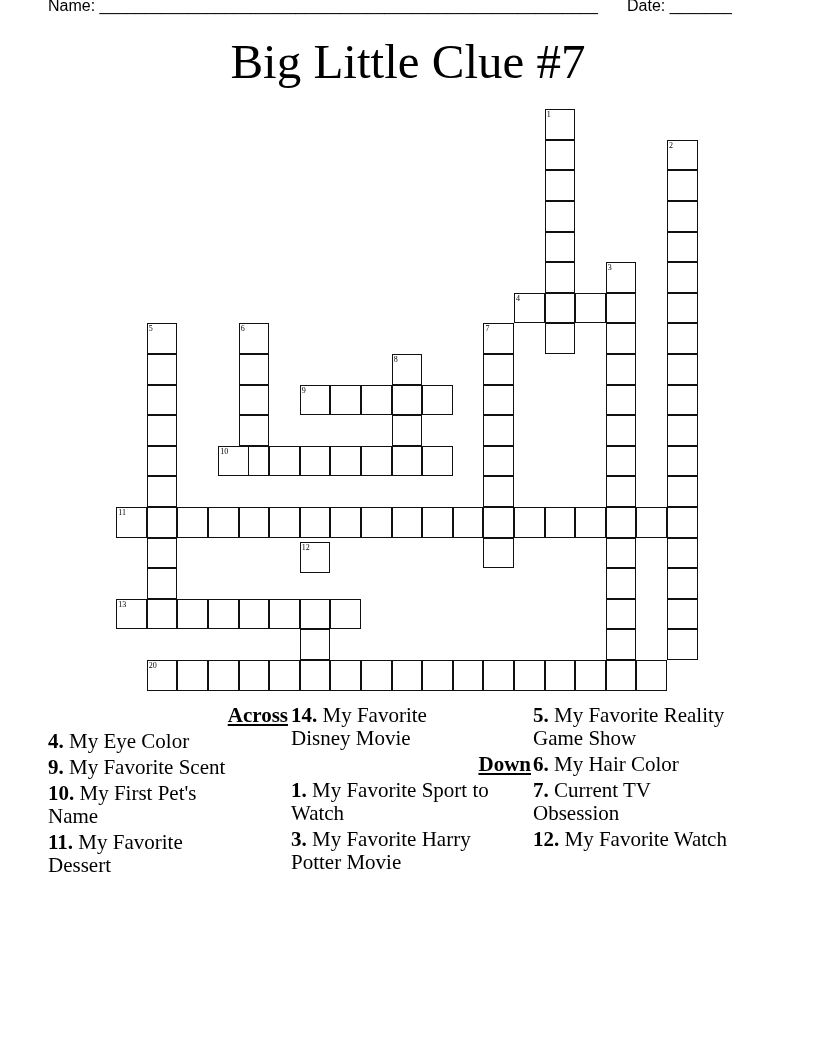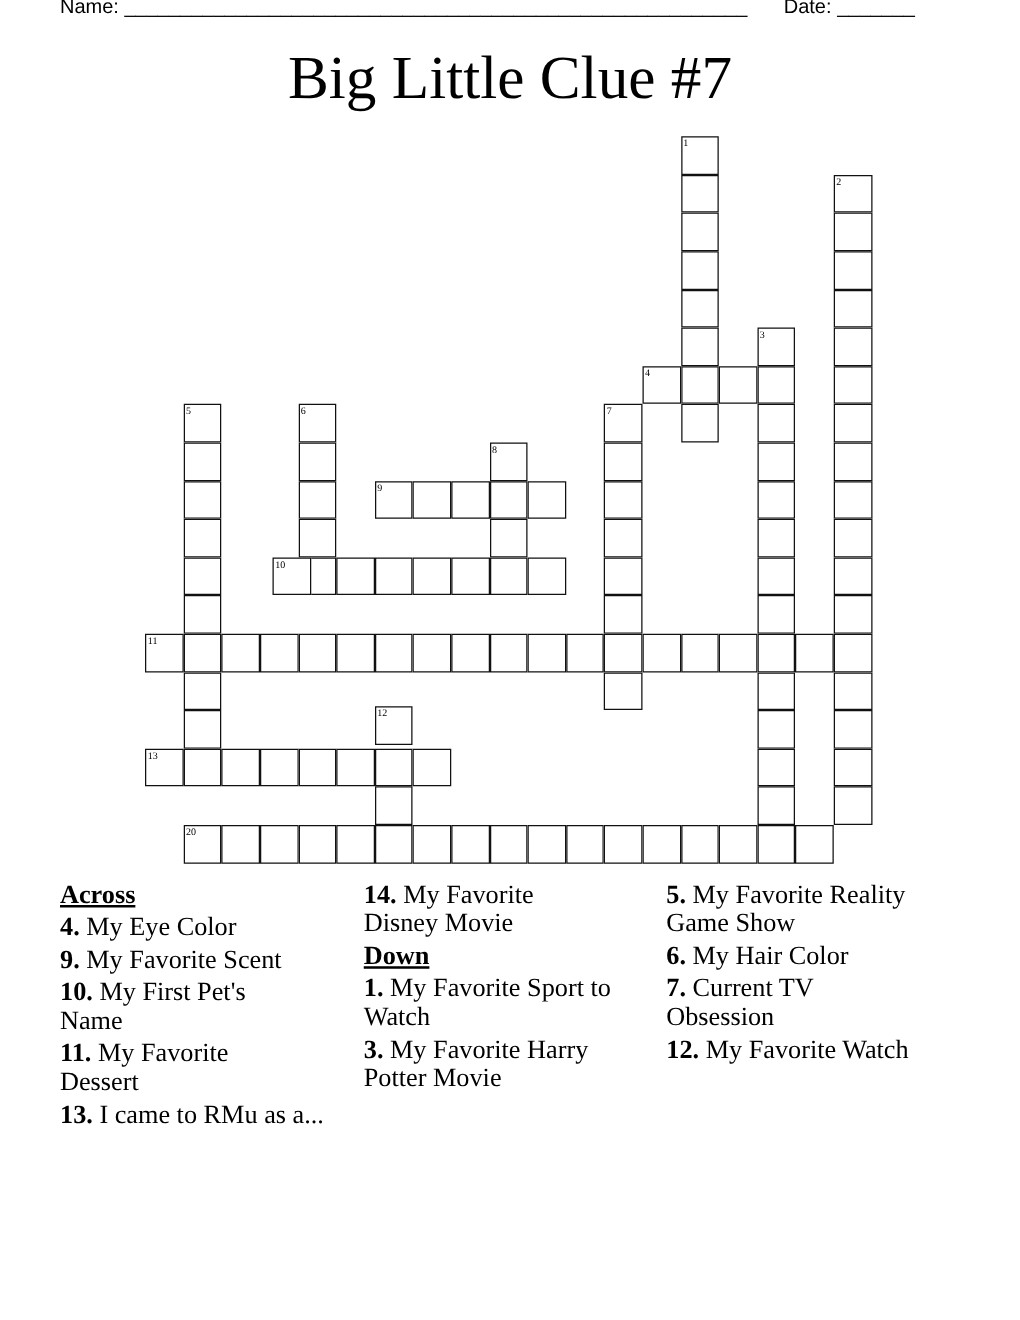--- a/index.html
+++ b/index.html
@@ -3,21 +3,21 @@
 <meta charset="utf-8">
 <style>
   html,body{margin:0;padding:0;background:#fff;}
   body{width:816px;height:1056px;position:relative;overflow:hidden;font-family:"Liberation Serif",serif;color:#000;}
   .hdr{position:absolute;top:-3px;font-family:"Liberation Sans",sans-serif;font-size:16px;}
   .title{position:absolute;top:33px;left:0;width:816px;text-align:center;font-size:49px;font-family:"Liberation Serif",serif;}
   #grid{position:absolute;left:0;top:0;width:816px;height:700px;}
   .cell{position:absolute;width:30.6px;height:30.6px;box-sizing:border-box;border:1.5px solid #111;background:#fff;margin-left:-0.75px;margin-top:-0.75px;}
   .num{position:absolute;left:1px;top:0px;font-size:8px;line-height:9px;font-family:"Liberation Serif",serif;}
   .col{position:absolute;top:704px;width:240px;font-size:21px;line-height:23px;}
-  .col .hd{font-weight:bold;text-decoration:underline;margin-bottom:3px;}
+  .col .hd{font-weight:bold;text-decoration:underline;margin-bottom:3px;text-align:right;}
   .clue{margin-bottom:3px;}
   .clue b{font-weight:bold;}
 </style>
 </head>
 <body>
 
 <div class="hdr" style="left:48px;">
   <span>Name:</span>
   <span>________________________________________________________</span>
 </div>
@@ -137,21 +137,21 @@
     <div class="cell" style="left: 300.6px; top: 507.8px;"></div>
     <div class="cell" style="left: 331.2px; top: 507.8px;"></div>
     <div class="cell" style="left: 361.8px; top: 507.8px;"></div>
     <div class="cell" style="left: 392.4px; top: 507.8px;"></div>
     <div class="cell" style="left: 423px; top: 507.8px;"></div>
     <div class="cell" style="left: 453.6px; top: 507.8px;"></div>
     <div class="cell" style="left: 514.8px; top: 507.8px;"></div>
     <div class="cell" style="left: 545.4px; top: 507.8px;"></div>
     <div class="cell" style="left: 576px; top: 507.8px;"></div>
     <div class="cell" style="left: 637.2px; top: 507.8px;"></div>
-    <div class="cell" style="left: 300.6px; top: 566px;">
+    <div class="cell" style="left: 300.6px; top: 543px;">
       <span class="num">12</span>
     </div>
     <div class="cell" style="left: 300.6px; top: 599.6px;"></div>
     <div class="cell" style="left: 300.6px; top: 630.2px;"></div>
     <div class="cell" style="left: 300.6px; top: 660.8px;"></div>
     <div class="cell" style="left: 117px; top: 599.6px; padding-left: 23px;">
       <span class="num">13</span>
     </div>
     <div class="cell" style="left: 178.2px; top: 599.6px;"></div>
     <div class="cell" style="left: 208.8px; top: 599.6px;"></div>
@@ -176,21 +176,20 @@
     <div class="cell" style="left: 576px; top: 660.8px;"></div>
     <div class="cell" style="left: 637.2px; top: 660.8px;"></div>
   </div>
 
 <div class="col" style="left:48px;">
   <div class="hd">Across</div>
   <div class="clue"><b>4.</b> <span>My Eye Color</span></div>
   <div class="clue"><b>9.</b> <span>My Favorite Scent</span></div>
   <div class="clue" style="width:200px"><b>10.</b> <span>My First Pet's Name</span></div>
   <div class="clue" style="width:170px"><b>11.</b> <span>My Favorite Dessert</span></div>
-  <div class="clue" style="width:215px"><b>13.</b> <span>I came to RMu as a...</span></div>
 </div>
 
 <div class="col" style="left:291px;">
   <div class="clue" style="width:170px"><b>14.</b> <span>My Favorite Disney Movie</span></div>
   <div class="hd">Down</div>
   <div class="clue" style="width:205px"><b>1.</b> <span>My Favorite Sport to Watch</span></div>
   <div class="clue" style="width:195px"><b>3.</b> <span>My Favorite Harry Potter Movie</span></div>
 </div>
 
 <div class="col" style="left:533px;">

